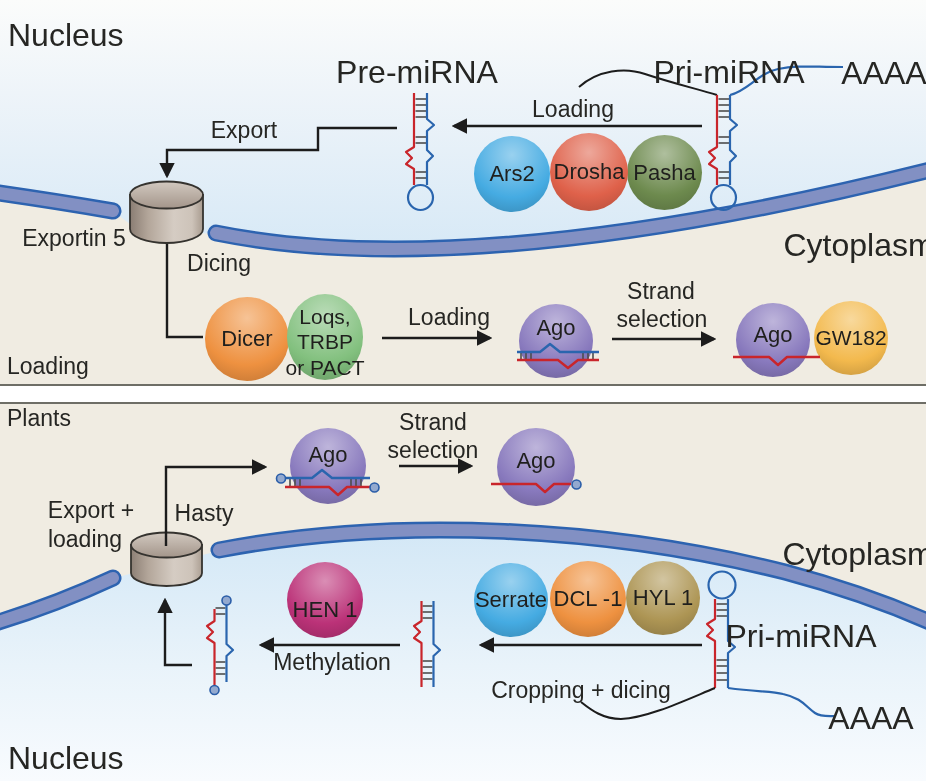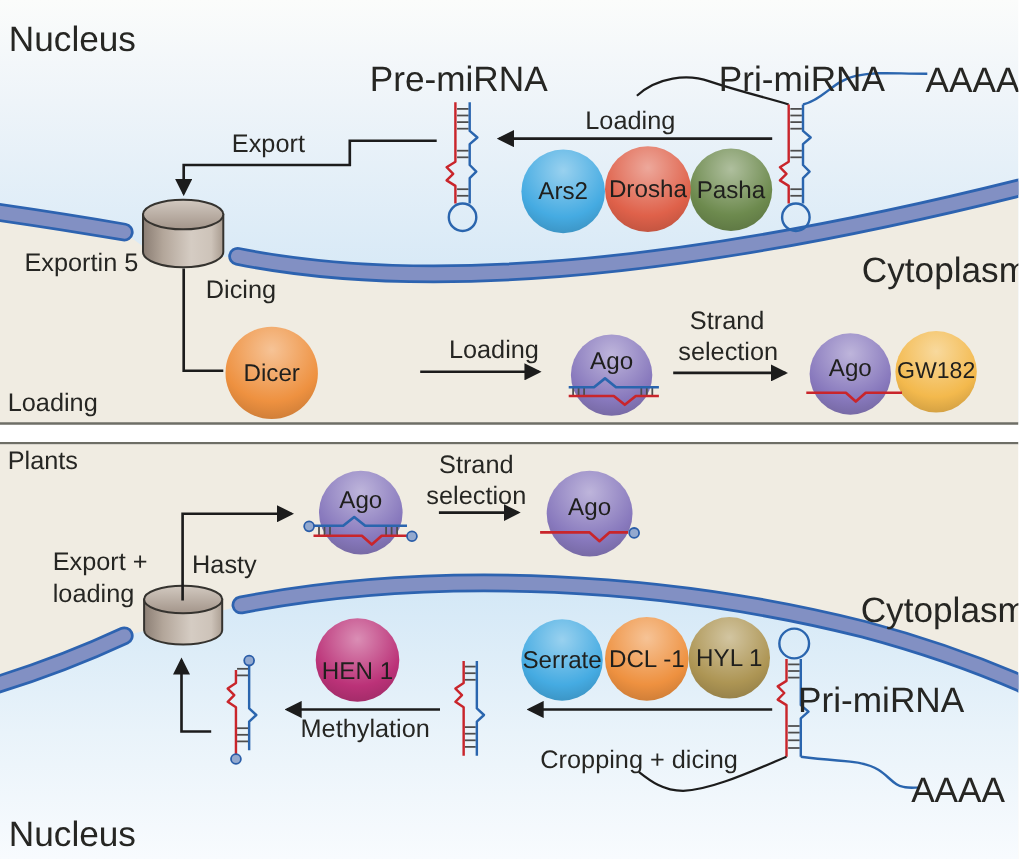--- a/index.html
+++ b/index.html
@@ -199,20 +199,25 @@
   <div class="prot" style="left: 627px; top: 135px; width: 75px; height: 75px; background: radial-gradient(circle at 50% 25%, rgb(175, 191, 158) 0%, rgb(109, 138, 78) 62%, rgb(85, 108, 61) 100%);">
       <span>Pasha</span>
     </div>
   <div class="prot" style="left: 205px; top: 297px; width: 84px; height: 84px; background: radial-gradient(circle at 50% 25%, rgb(246, 195, 150) 0%, rgb(238, 145, 64) 62%, rgb(186, 113, 50) 100%);">
       <span>Dicer</span>
     </div>
 
   <div class="prot" style="left: 550px; top: 133px; width: 78px; height: 78px; background: radial-gradient(circle at 50% 25%, rgb(237, 168, 155) 0%, rgb(223, 97, 74) 62%, rgb(174, 76, 58) 100%);">
       <span>Drosha</span>
     </div>
+  <div class="prot loqs" style="left: 287px; top: 294px; width: 76px; height: 76px; overflow: visible; background: radial-gradient(circle at 50% 25%, rgb(186, 220, 184) 0%, rgb(130, 192, 126) 62%, rgb(101, 150, 98) 100%);">
+    <span>Loqs,</span>
+    <span>TRBP</span>
+    <span>or PACT</span>
+  </div>
 
   <div class="prot" style="left: 519px; top: 304px; width: 74px; height: 74px; padding-bottom: 0px; background: radial-gradient(circle at 50% 25%, rgb(190, 181, 219) 0%, rgb(136, 121, 189) 62%, rgb(106, 94, 147) 100%);">
       <span style="margin-top:-26px;">Ago</span>
     </div>
   <div class="prot" style="left: 736px; top: 303px; width: 74px; height: 74px; background: radial-gradient(circle at 50% 25%, rgb(190, 181, 219) 0%, rgb(136, 121, 189) 62%, rgb(106, 94, 147) 100%);">
       <span style="margin-top:-10px;">Ago</span>
     </div>
   <div class="prot" style="left: 814px; top: 301px; width: 74px; height: 74px; font-size: 21px; background: radial-gradient(circle at 50% 25%, rgb(248, 217, 157) 0%, rgb(243, 185, 77) 62%, rgb(190, 144, 60) 100%);">
       <span>GW182</span>
     </div>

